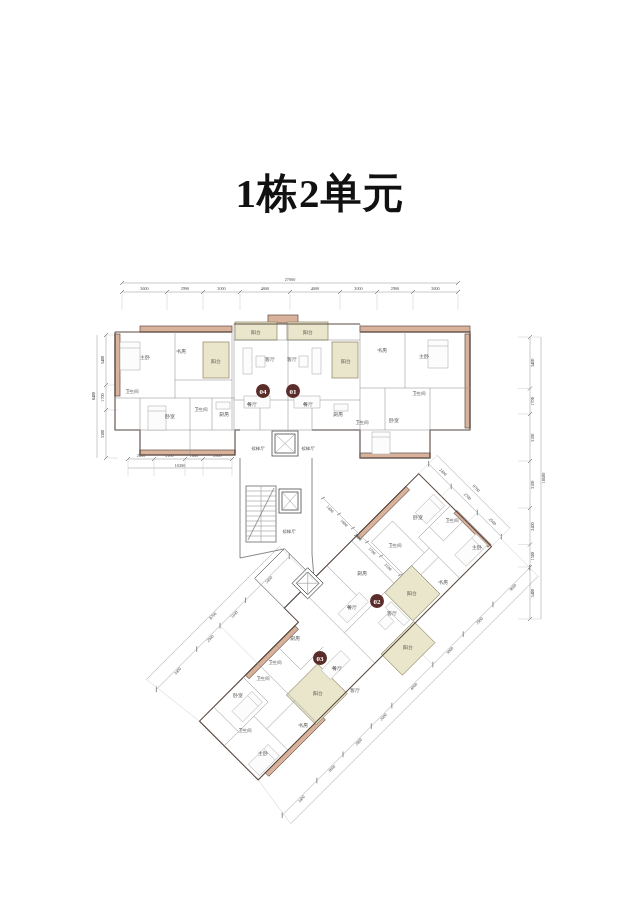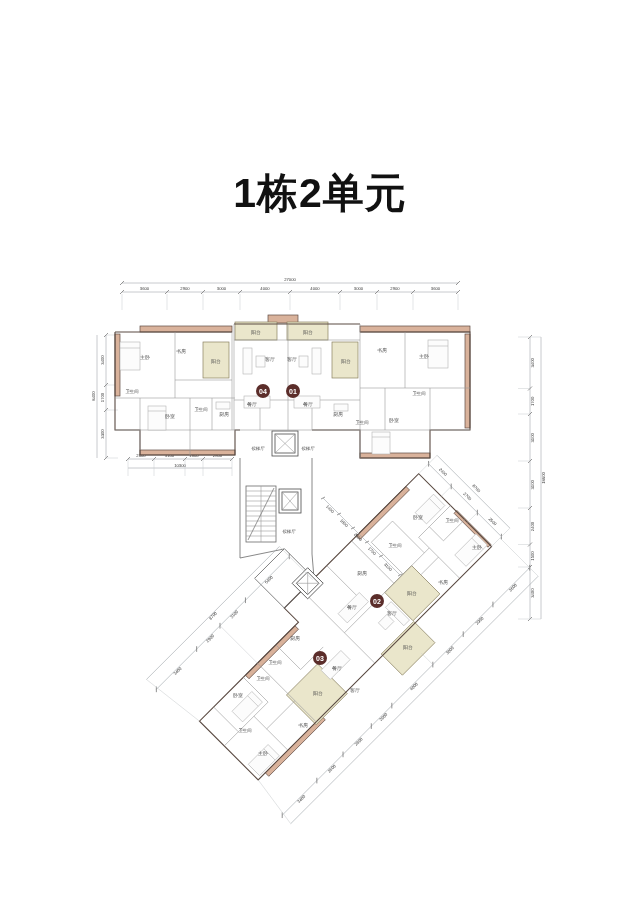--- a/index.html
+++ b/index.html
@@ -1,17 +1,17 @@
 <!DOCTYPE html>
 <html><head>
 <meta charset="utf-8">
 <style>
   html,body{margin:0;padding:0;background:#ffffff;}
   .page{position:relative;width:640px;height:920px;background:#ffffff;overflow:hidden;
-        font-family:Liberation Sans, sans-serif;}
+        font-family:Liberation Serif, serif;}
   svg{display:block;}
   .title-t{font-size:41px;font-weight:bold;fill:#111;letter-spacing:1px;}
   .rm{font-size:5px;fill:#4a4a4a;text-anchor:middle;}
   .rms{font-size:4.4px;fill:#4a4a4a;text-anchor:middle;}
   .dim{font-size:4.2px;fill:#3a3a3a;text-anchor:middle;}
   .badge-t{font-size:7px;font-weight:bold;fill:#ffffff;text-anchor:middle;}
   .wall{stroke:#5a4a42;stroke-width:1.1;fill:none;}
   .wall2{stroke:#6a6a6a;stroke-width:.8;fill:none;}
   .inner{stroke:#9b9b9b;stroke-width:.6;fill:none;}
   .furn{stroke:#b3b3b3;stroke-width:.6;fill:#fcfcfc;}

